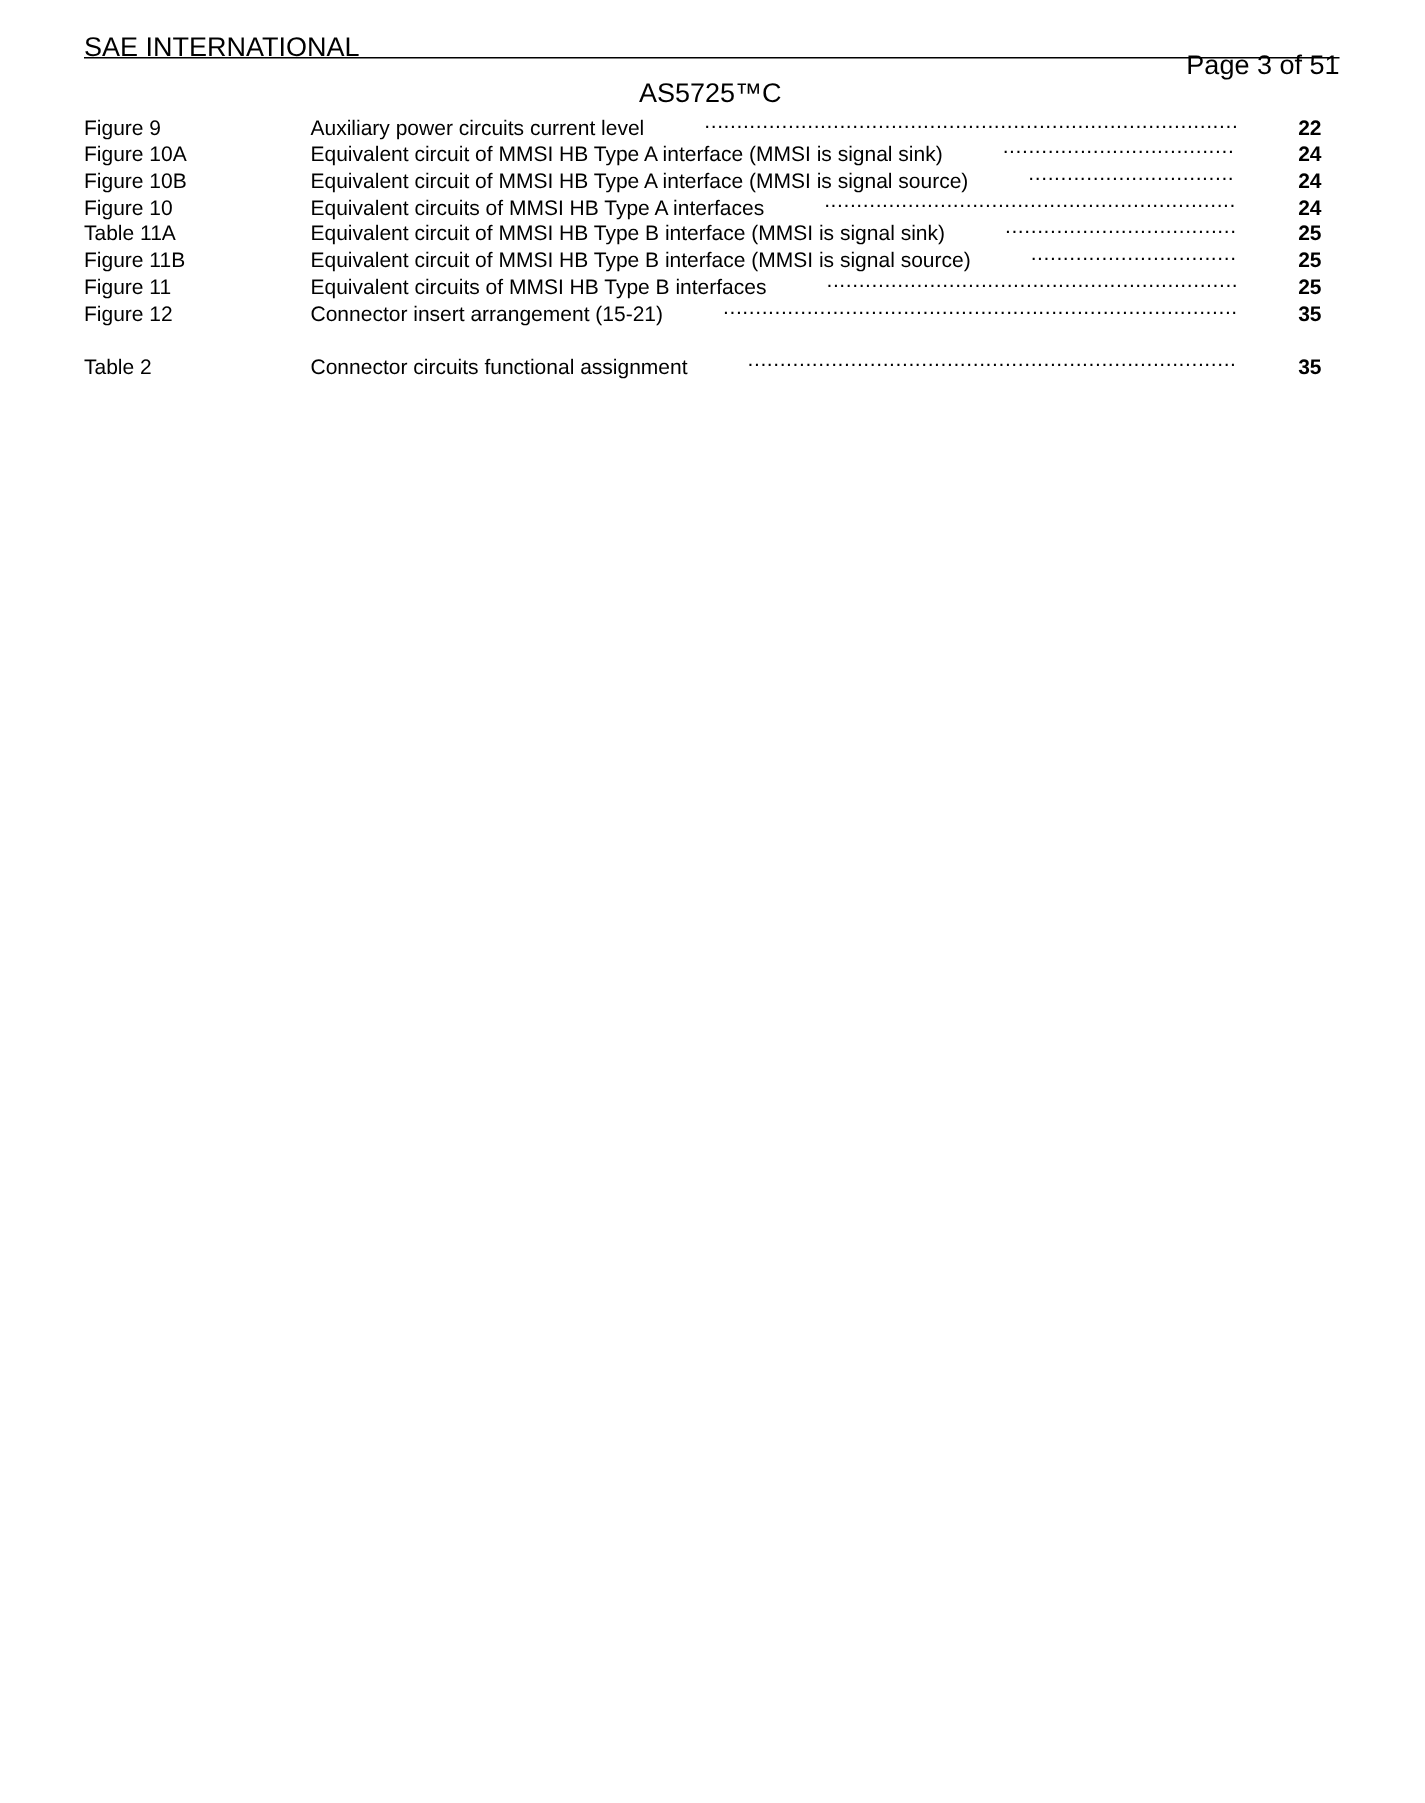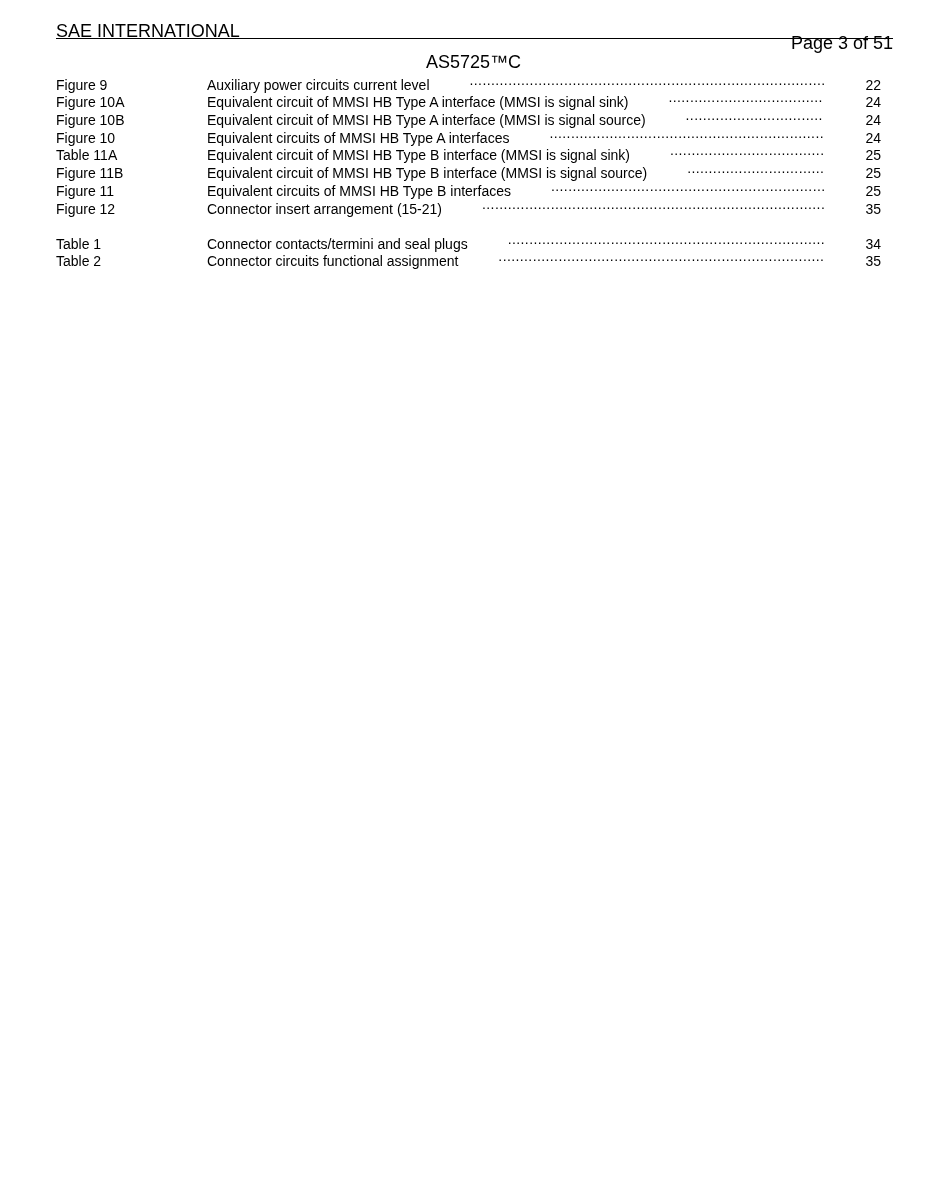--- a/index.html
+++ b/index.html
@@ -91,20 +91,21 @@
       bottom: 3px;
       font-size: 14px;
       line-height: 14px;
       letter-spacing: 0.4px;
       white-space: nowrap;
     }
     .toc-page {
       flex: 0 0 auto;
       text-align: right;
       min-width: 17px;
+      font-weight: bold;
     }
   </style>
 </head>
 <body>
 
 <div class="watermark"></div>
 
 <div class="page-header">
   <span class="left">SAE INTERNATIONAL</span>
   <span class="center">AS5725™C</span>
@@ -157,24 +158,18 @@
   <div class="toc-row">
     <span class="toc-label">Figure 12</span>
     <span class="toc-title">Connector insert arrangement (15-21)</span>
     <span class="toc-leader"></span>
     <span class="toc-page">35</span>
   </div>
 </div>
 
 <div class="toc tables">
   <div class="toc-row">
-    <span class="toc-label">Table 1</span>
-    <span class="toc-title">Connector contacts/termini and seal plugs</span>
-    <span class="toc-leader"></span>
-    <span class="toc-page">34</span>
-  </div>
-  <div class="toc-row">
     <span class="toc-label">Table 2</span>
     <span class="toc-title">Connector circuits functional assignment</span>
     <span class="toc-leader"></span>
     <span class="toc-page">35</span>
   </div>
 </div>
 
 </body></html>

